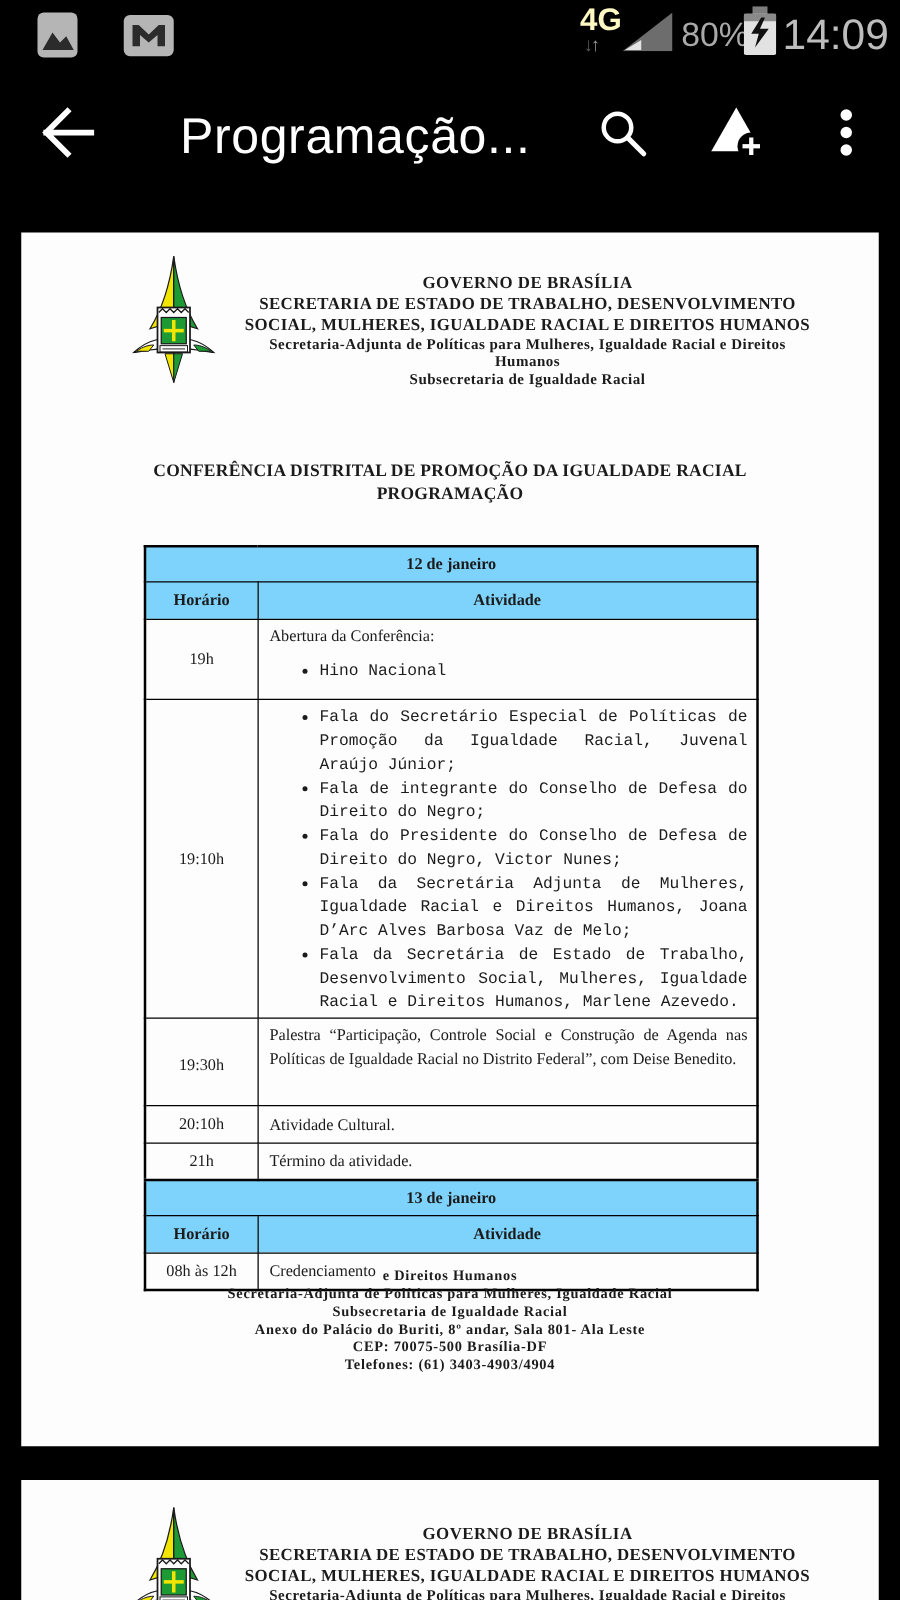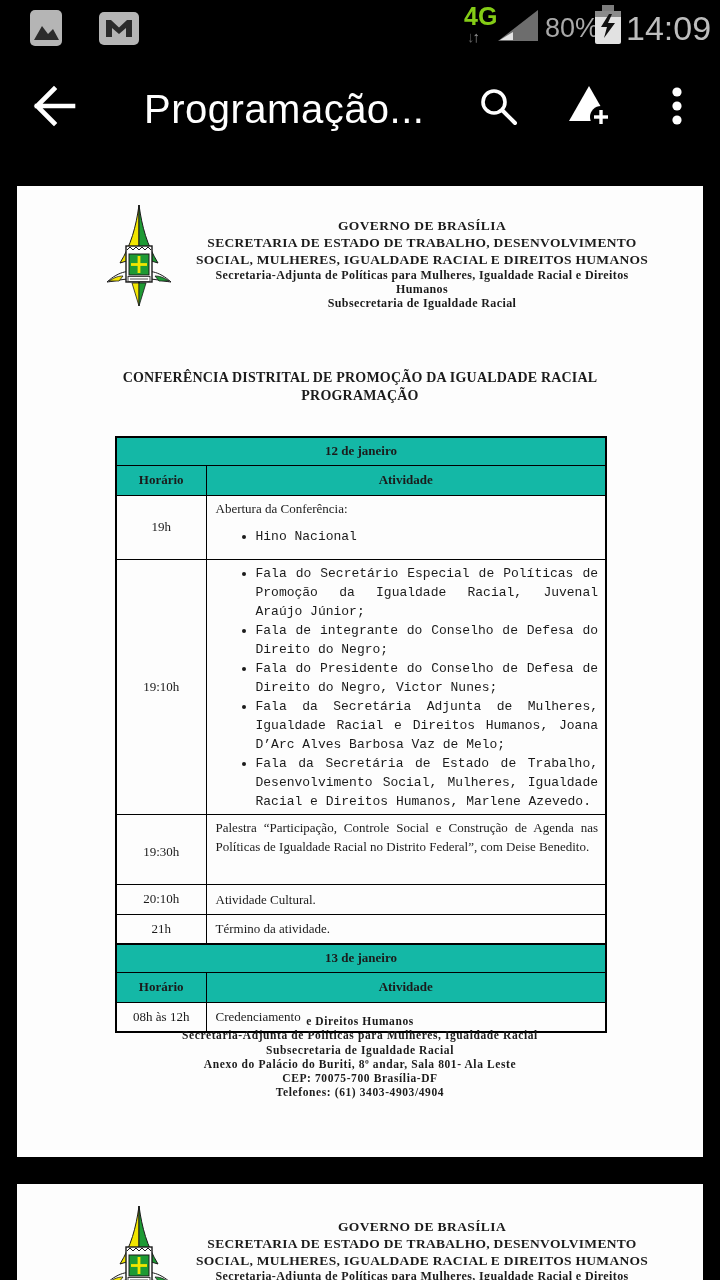--- a/index.html
+++ b/index.html
@@ -4,21 +4,21 @@
 <style>
   * { margin:0; padding:0; box-sizing:border-box; }
   html,body { background:#000; }
   body { width:720px; height:1280px; position:relative; overflow:hidden;
          font-family:"Liberation Sans", sans-serif; }
   .screen { position:absolute; top:0; left:0; width:720px; height:1280px; background:#000; }
 
   
   .status-bar { position:absolute; top:0; left:0; width:720px; height:56px; background:#000; }
   .sb-abs { position:absolute; }
-  .sb-net { left:464px; top:4px; color:#84cc16; font-weight:bold; font-size:25px; line-height:25px; }
+  .sb-net { left:464px; top:4px; color:#fef9c3; font-weight:bold; font-size:25px; line-height:25px; }
   .sb-arrows { left:467px; top:29px; font-size:15px; line-height:15px; letter-spacing:-2px; }
   .sb-arrows .dn { color:#5c5c5c; } .sb-arrows .up { color:#949494; }
   .sb-pct { left:545px; top:13px; color:#a9a9a9; font-size:27px; line-height:30px; }
   .sb-time { left:626px; top:9px; color:#bdbdbd; font-size:34px; line-height:38px; }
 
   
   .toolbar { position:absolute; top:56px; left:0; width:720px; height:100px; background:#000; }
   .tb-title { position:absolute; left:144px; top:30px; color:#fff; font-size:40px;
               line-height:46px; font-weight:500; letter-spacing:0.5px; }
   .tb-icon { position:absolute; top:26px; width:48px; height:48px; cursor:pointer; }
@@ -37,21 +37,21 @@
   .h-org  { font-size:13.5px; font-weight:bold; line-height:17px; letter-spacing:0.4px; }
   .h-caps { font-size:13.5px; font-weight:bold; line-height:17px; letter-spacing:0.3px; }
   .h-sub  { font-size:12px;  font-weight:bold; line-height:14px; letter-spacing:0.4px; }
 
   .doc-title { position:absolute; left:40px; top:183px; width:606px; text-align:center;
                font-size:14px; font-weight:bold; line-height:18px; letter-spacing:0.2px; }
 
   .sched { position:absolute; left:98px; top:250px; width:492px;
            border-collapse:collapse; table-layout:fixed; border:2px solid #000; }
   .sched td { border:1px solid #000; font-size:13px; vertical-align:middle; }
-  .hdr-row td { background:#14b8a6; font-weight:bold; text-align:center; }
+  .hdr-row td { background:#7dd3fc; font-weight:bold; text-align:center; }
   .thick-top td { border-top:2px solid #000; }
   .col-time { width:90px; }
   .t-time { text-align:center; }
   .t-act { padding:3px 7px 3px 9px; line-height:19px; }
   .va-top { vertical-align:top; padding-top:5px; }
   .t-act .intro { line-height:19px; }
   .t-act ul { margin:9px 0 0 0; padding-left:40px; list-style:disc;font-family:Liberation Mono, monospace; }
   .t-act ul.tight { margin-top:1px; }
   .t-act li { text-align:justify; line-height:19px; }
   .just { text-align:justify; }
@@ -210,21 +210,21 @@
           <td class="t-act">Credenciamento</td>
         </tr>
       </tbody>
         </table>
 
       <div class="doc-footer">
         <div>e Direitos Humanos</div>
         <div>Secretaria-Adjunta de Políticas para Mulheres, Igualdade Racial</div>
         <div>Subsecretaria de Igualdade Racial</div>
         <div>Anexo do Palácio do Buriti, 8º andar, Sala 801- Ala Leste</div>
-        <div>CEP: 70075-700 Brasília-DF</div>
+        <div>CEP: 70075-500 Brasília-DF</div>
         <div>Telefones: (61) 3403-4903/4904</div>
       </div>
     </div>
 
     <div class="page page2">
       <svg class="logo" viewBox="0 0 68 106">
         <path d="M34 2 C31 24 26 42 15 60 L25 57 C30 59 32 64 34 82 Z" fill="#f2e600" stroke="#1a1a1a" stroke-width="1"></path>
         <path d="M34 2 C37 24 42 42 53 60 L43 57 C38 59 36 64 34 82 Z" fill="#1e9a34" stroke="#1a1a1a" stroke-width="1"></path>
         <path d="M2 79 C14 68 26 66 34 71 L34 77 C24 74 12 78 2 79 Z" fill="#fdfdfd" stroke="#1a1a1a" stroke-width="1"></path>
         <path d="M66 79 C54 68 42 66 34 71 L34 77 C44 74 56 78 66 79 Z" fill="#fdfdfd" stroke="#1a1a1a" stroke-width="1"></path>

